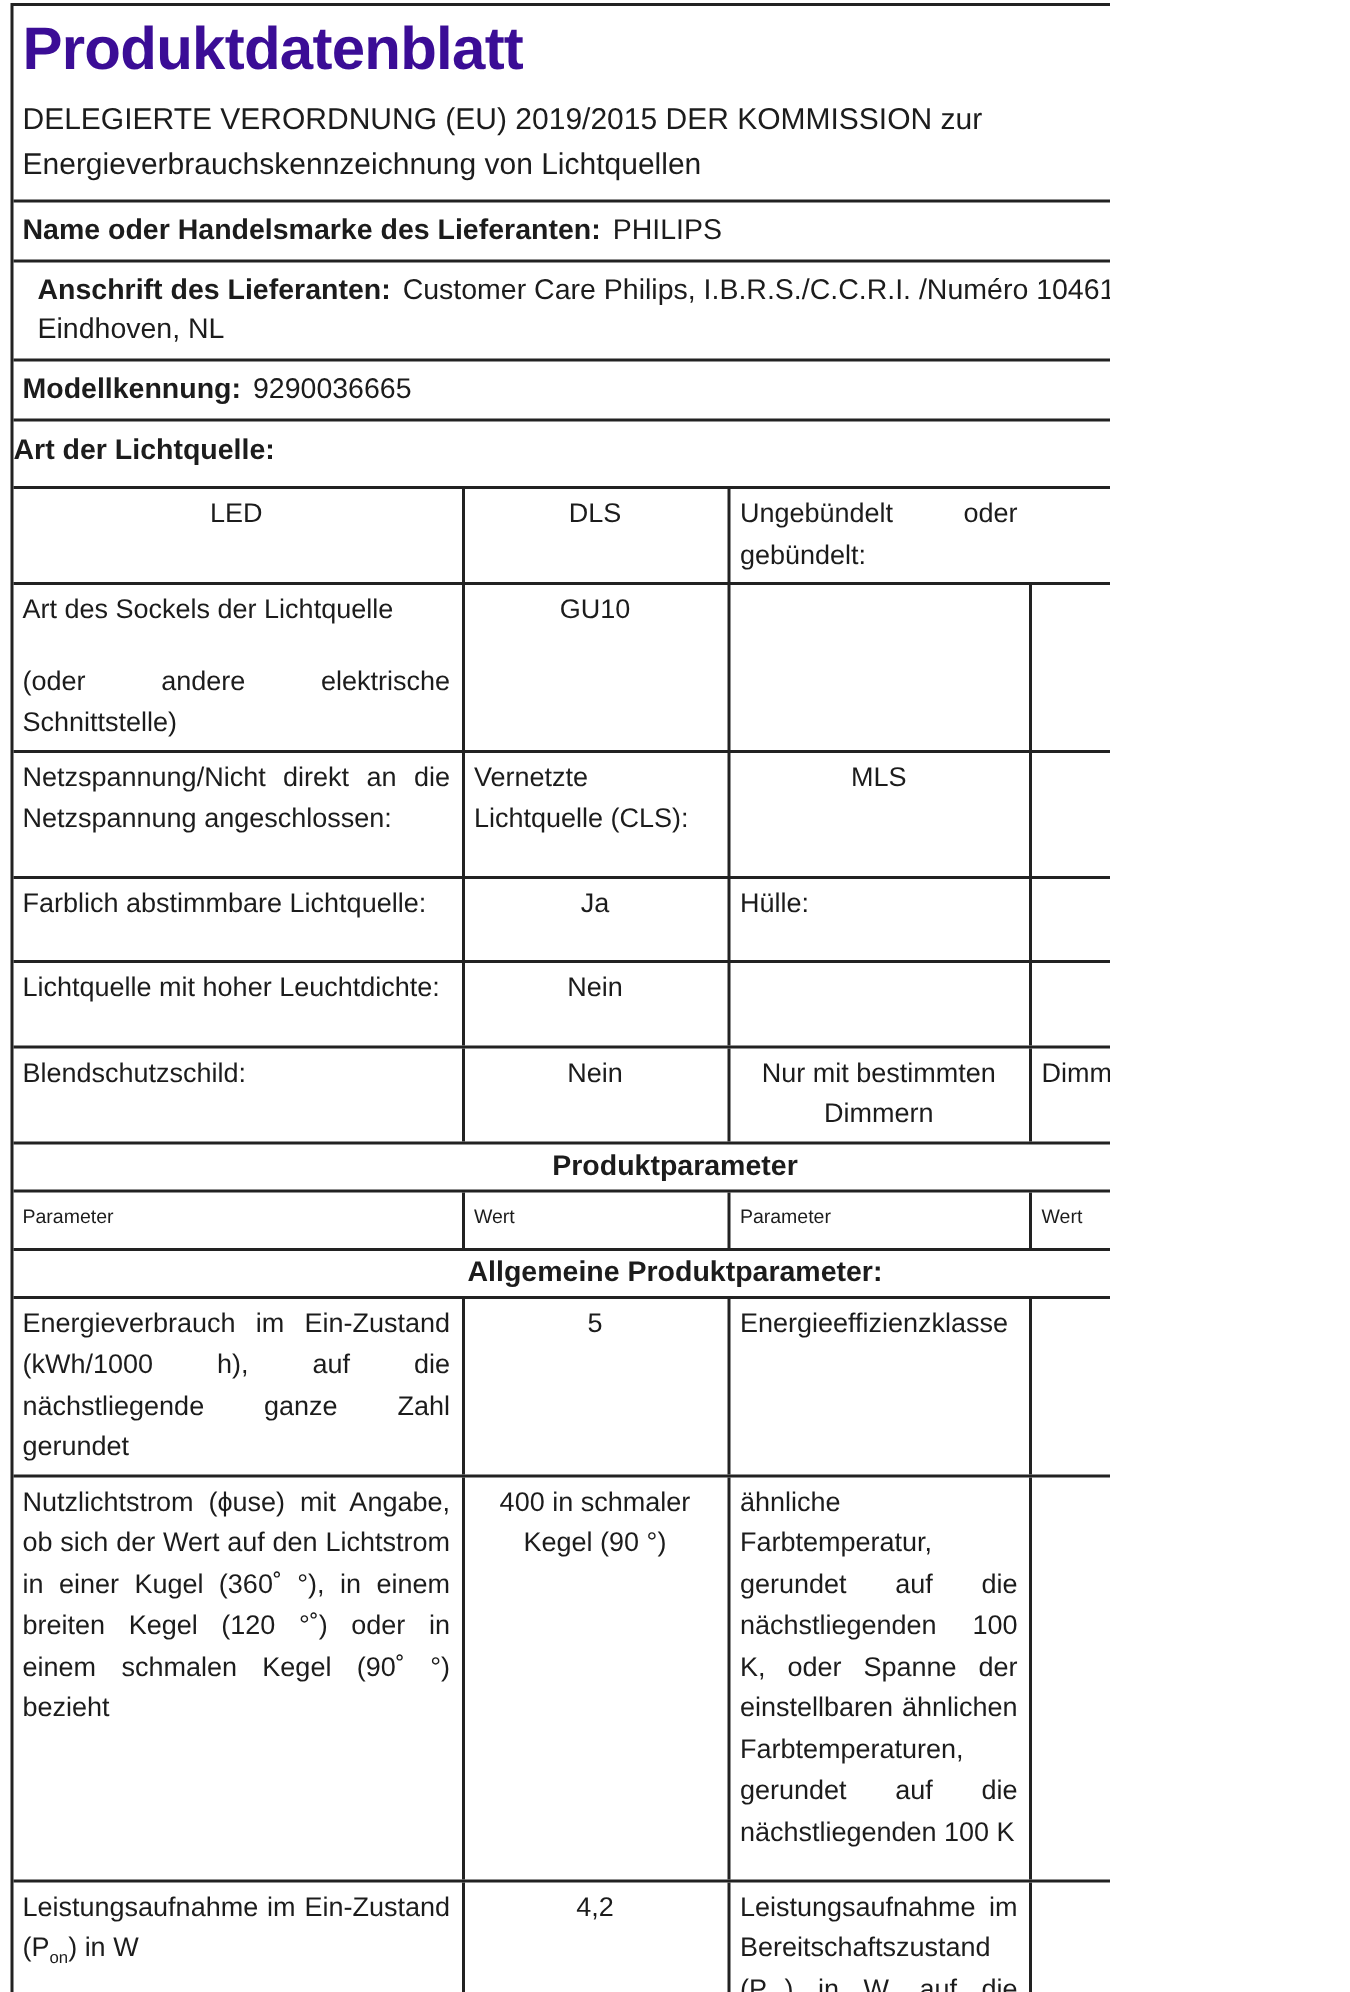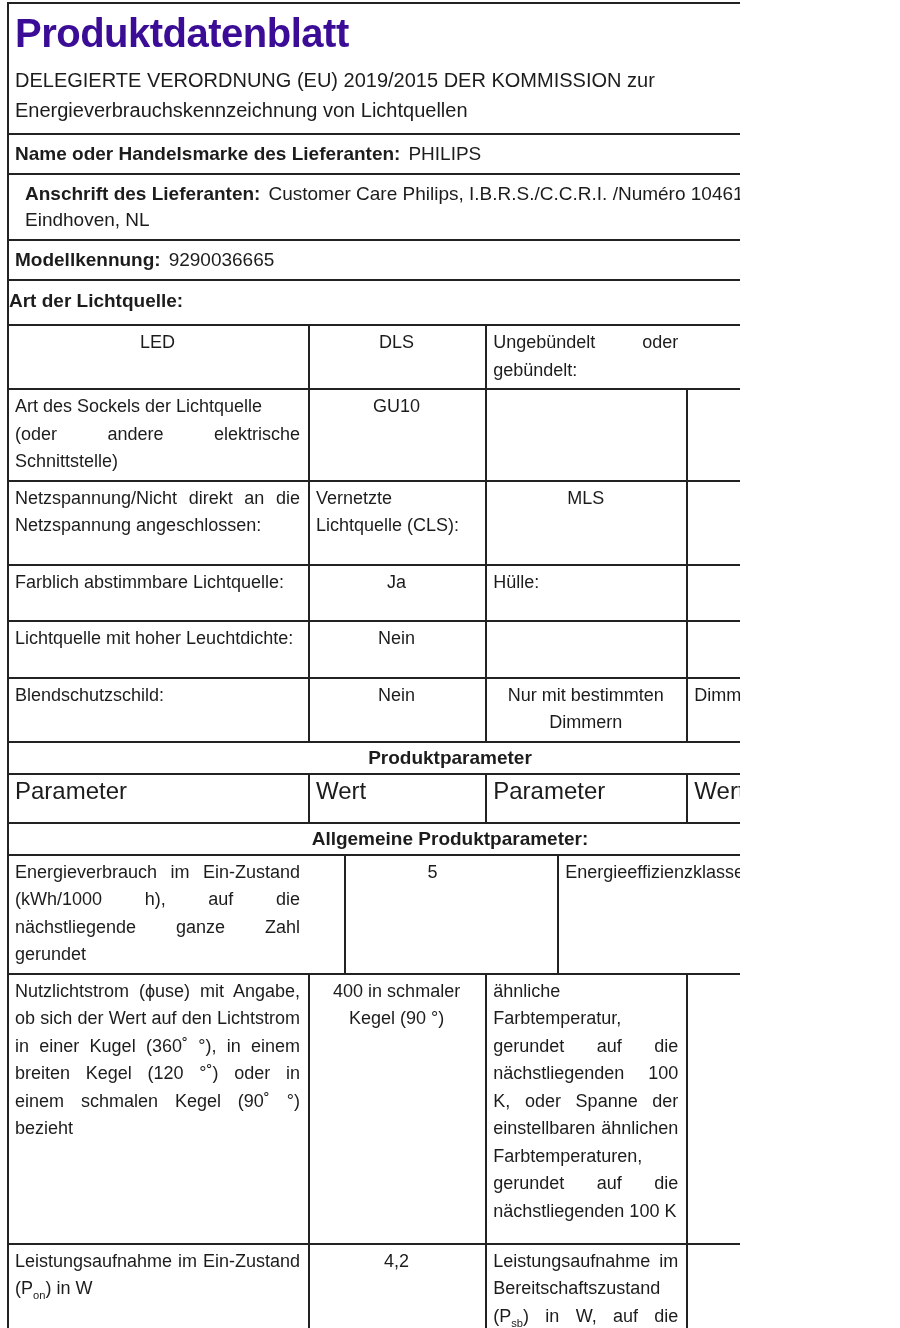--- a/index.html
+++ b/index.html
@@ -45,41 +45,41 @@
   
   .grid-row {
     display: grid;
     grid-template-columns: 33.9% 20.1% 22.8% 23.2%;
     border-top: 2px solid #222222;
   }
   .cell { padding: 3px 8px 4px 6px; font-size: 18px; line-height: 27.5px; }
   .cell + .cell { border-left: 2px solid #222222; }
   .c-param { text-align: justify; overflow-wrap: anywhere; }
   .c-val   { text-align: center; }
-  .para-gap { margin-top: 0; }
+  .para-gap { margin-top: 20px; }
   sub { font-size: 0.62em; line-height: 0; }
 
   .r6  { min-height: 55px; }
   .r7  { min-height: 90px; }
   .r8  { min-height: 84px; }
   .r9  { min-height: 56px; }
   .r10 { min-height: 57px; }
   .r11 { min-height: 60px; }
-  .r15 { min-height: 105px; gap: 36px; }
+  .r15 { min-height: 105px; }
   .r16 { min-height: 270px; }
   .r17 { min-height: 138px; }
 
   
   .banner {
     min-height: 32px; text-align: center;
     font-size: 19px; font-weight: 700; line-height: 30px;
   }
   
   .hdr-row { min-height: 32px; }
-  .hdr-row .cell { padding-top: 2px; padding-bottom: 18px; font-size: 24px; line-height: 27px; }
+  .hdr-row .cell { padding-top: 2px; padding-bottom: 8px; font-size: 13px; line-height: 27px; }
 </style>
 </head>
 <body>
 
 <div class="page">
   <div class="doc">
 
     <section class="row title-block">
       <h1 style="color: rgb(59, 13, 150);">Produktdatenblatt</h1>
       <p class="subtitle">DELEGIERTE VERORDNUNG (EU) 2019/2015 DER KOMMISSION zur

